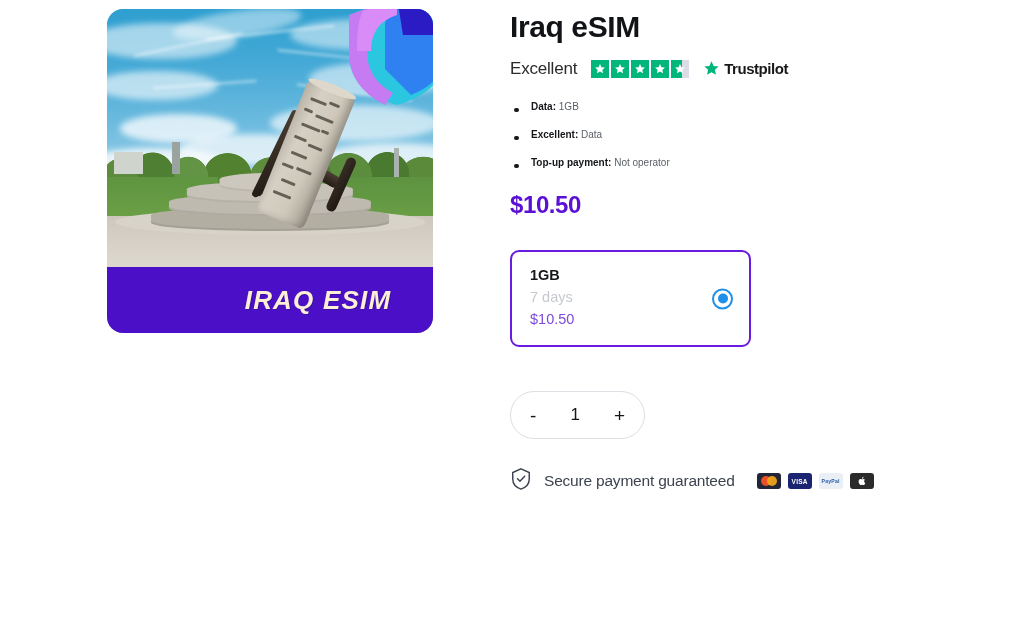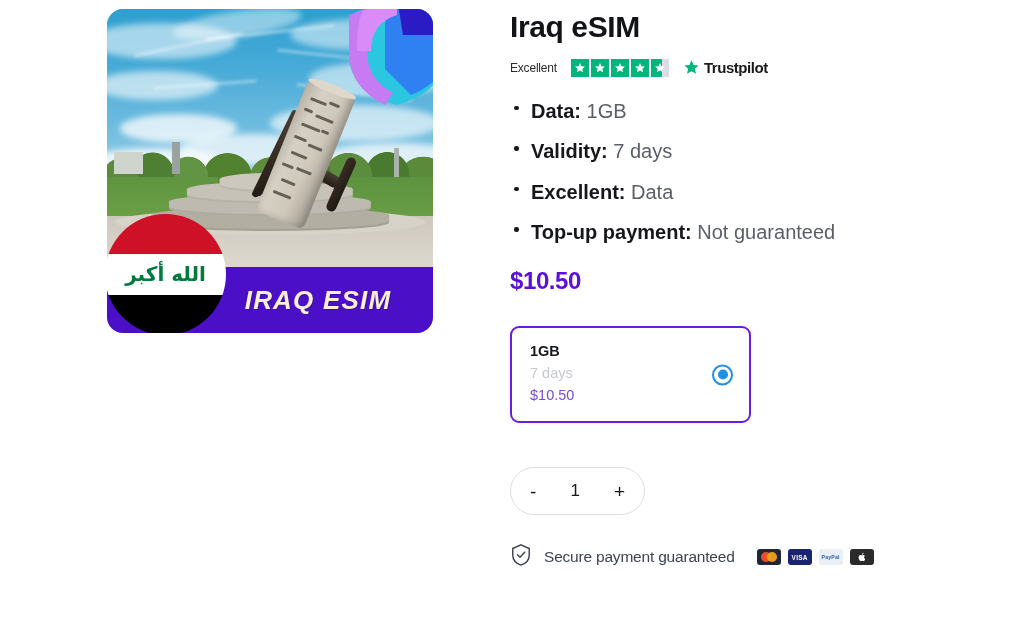--- a/index.html
+++ b/index.html
@@ -144,38 +144,38 @@
   .shield-logo { position:absolute; right:-16px; top:-14px; width:104px; height:112px; }
 
   
   .details { position:absolute; left:510px; top:0; width:500px; }
   .title {
     font-size:30px; font-weight:bold; color:#111316;
     margin:10px 0 0 0; letter-spacing:-.4px; line-height:1.15;
   }
 
   .rating-row { display:flex; align-items:center; gap:14px; margin-top:14px; }
-  .rating-word { font-size:12px; color:#2b2b2b; font-weight:normal; letter-spacing:-.2px; }
+  .rating-word { font-size:17px; color:#2b2b2b; font-weight:normal; letter-spacing:-.2px; }
   .stars { display:flex; gap:2px; }
   .star-box {
     width:18px; height:18px; background:#00B67A;
     display:flex; align-items:center; justify-content:center; position:relative;
   }
   .star-box.partial { background:#DCDCE6; }
   .star-box.partial .fillpart {
     position:absolute; left:0; top:0; height:100%; width:62%; background:#00B67A;
   }
   .star-glyph { position:relative; z-index:2; }
   .tp-logo { display:flex; align-items:center; gap:4px; }
   .tp-name { font-size:15px; font-weight:bold; color:#191919; letter-spacing:-.45px; }
 
   .spec-list { list-style:none; margin:22px 0 0 0; padding:0; }
   .spec-list li {
     position:relative; padding-left:21px; margin-bottom:15.5px;
-    font-size:20px; color:#5a5f66; line-height:1.25;
+    font-size:10px; color:#5a5f66; line-height:1.25;
   }
   .spec-list li:before {
     content:""; position:absolute; left:4px; top:7px;
     width:4.5px; height:4.5px; border-radius:50%; background:#15171a;
   }
   .spec-label { font-weight:bold; color:#15171a; }
 
   .price { margin-top:22px; font-size:24px; font-weight:bold; color:#5B10D6; letter-spacing:-.4px; }
 
   .plan-card {
@@ -298,26 +298,20 @@
           <path d="M52 2 L100 20 L100 40 L58 40 L52 2 Z" fill="#2A1BC4"></path>
           <path d="M52 2 L52 18 Q22 26 22 56 Q22 84 48 98 L40 110 Q4 92 4 58 L4 20 Z" fill="#C77BF2"></path>
           <path d="M18 16 L52 6 L52 20 Q26 28 26 56 L12 56 Q12 26 18 16 Z" fill="#D98CF7"></path>
         </svg>
       </div>
 
       <div class="banner">
         <span class="banner-text">IRAQ ESIM</span>
       </div>
 
-      <div class="flag-badge">
-        <div class="flag-red"></div>
-        <div class="flag-white"></div>
-        <div class="flag-black"></div>
-        <div class="flag-script">الله أكبر</div>
-      </div>
 
     </div>
   </div>
 
   <div class="details">
 
     <h1 class="title">Iraq eSIM</h1>
 
     <div class="rating-row">
       <span class="rating-word">Excellent</span>
@@ -358,30 +352,26 @@
         <span class="tp-name">Trustpilot</span>
       </span>
     </div>
 
     <ul class="spec-list">
       <li>
         <span class="spec-label">Data:</span>
         <span>1GB</span>
       </li>
       <li>
-        <span class="spec-label">Validity:</span>
-        <span>7 days</span>
-      </li>
-      <li>
         <span class="spec-label">Excellent:</span>
         <span>Data</span>
       </li>
       <li>
         <span class="spec-label">Top-up payment:</span>
-        <span>Not guaranteed</span>
+        <span>Not operator</span>
       </li>
     </ul>
 
     <div class="price">$10.50</div>
 
     <div class="plan-card">
       <div class="plan-size">1GB</div>
       <div class="plan-days">7 days</div>
       <div class="plan-price">$10.50</div>
       <div class="radio">

